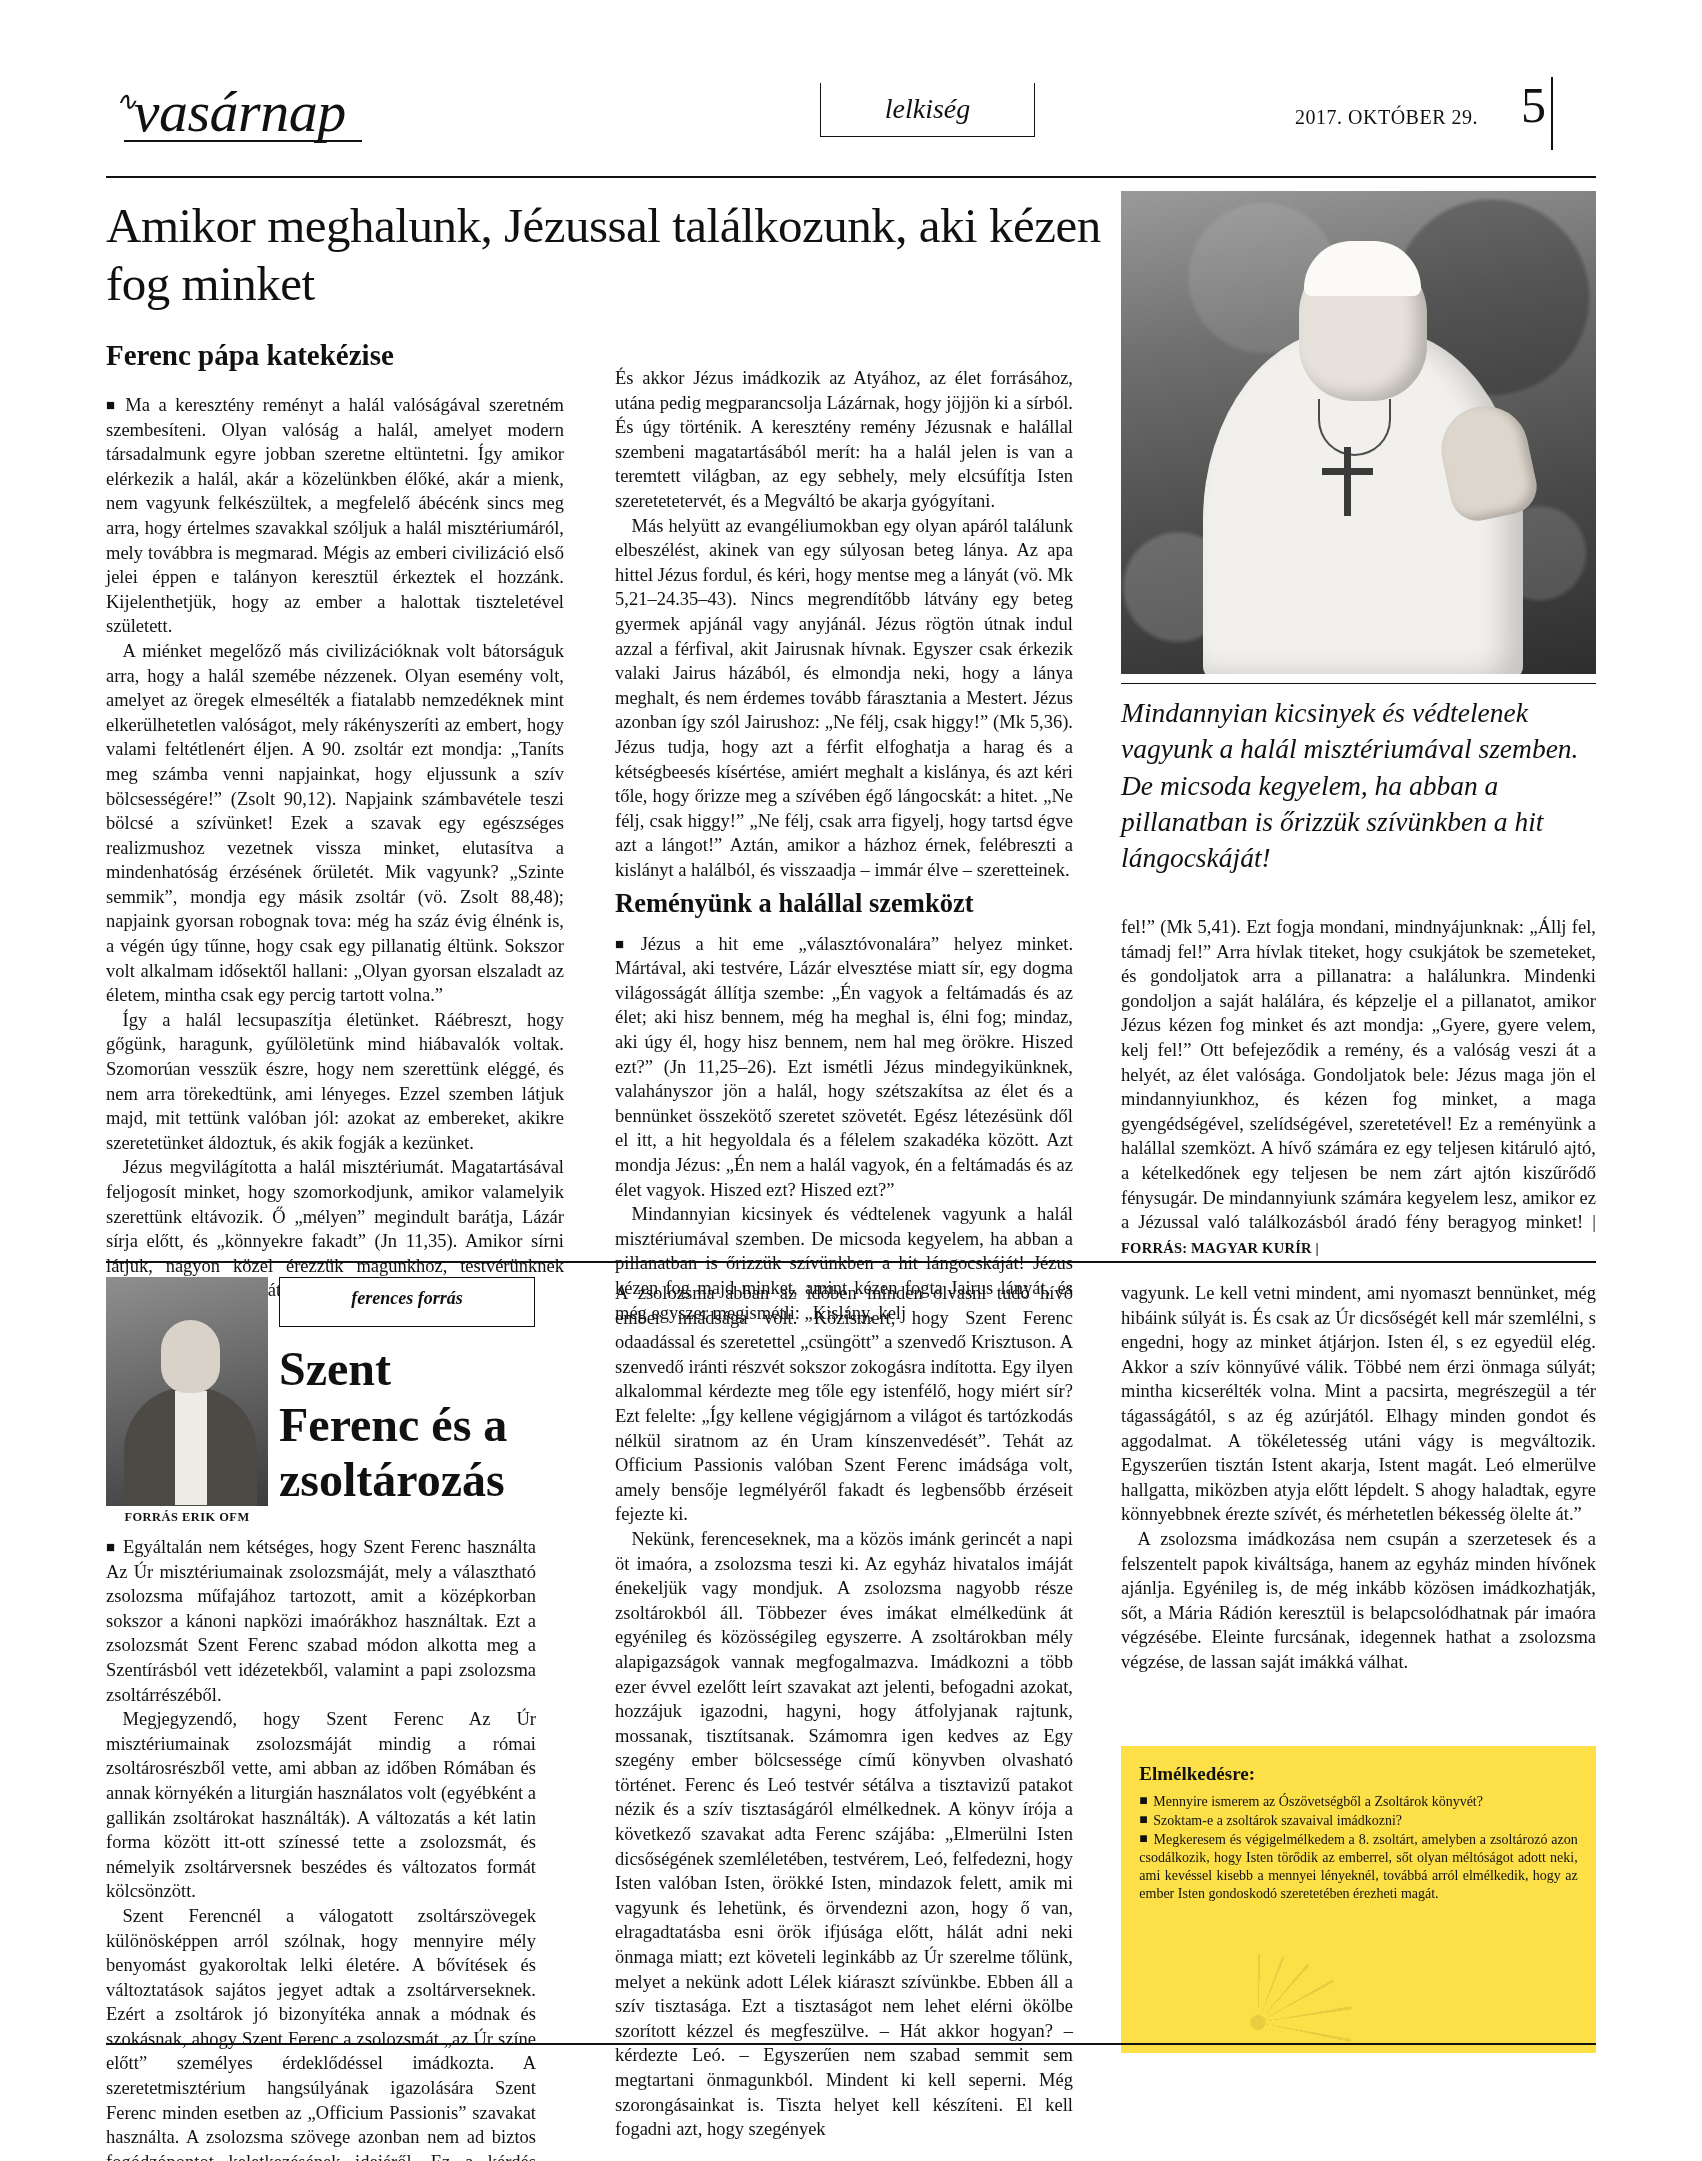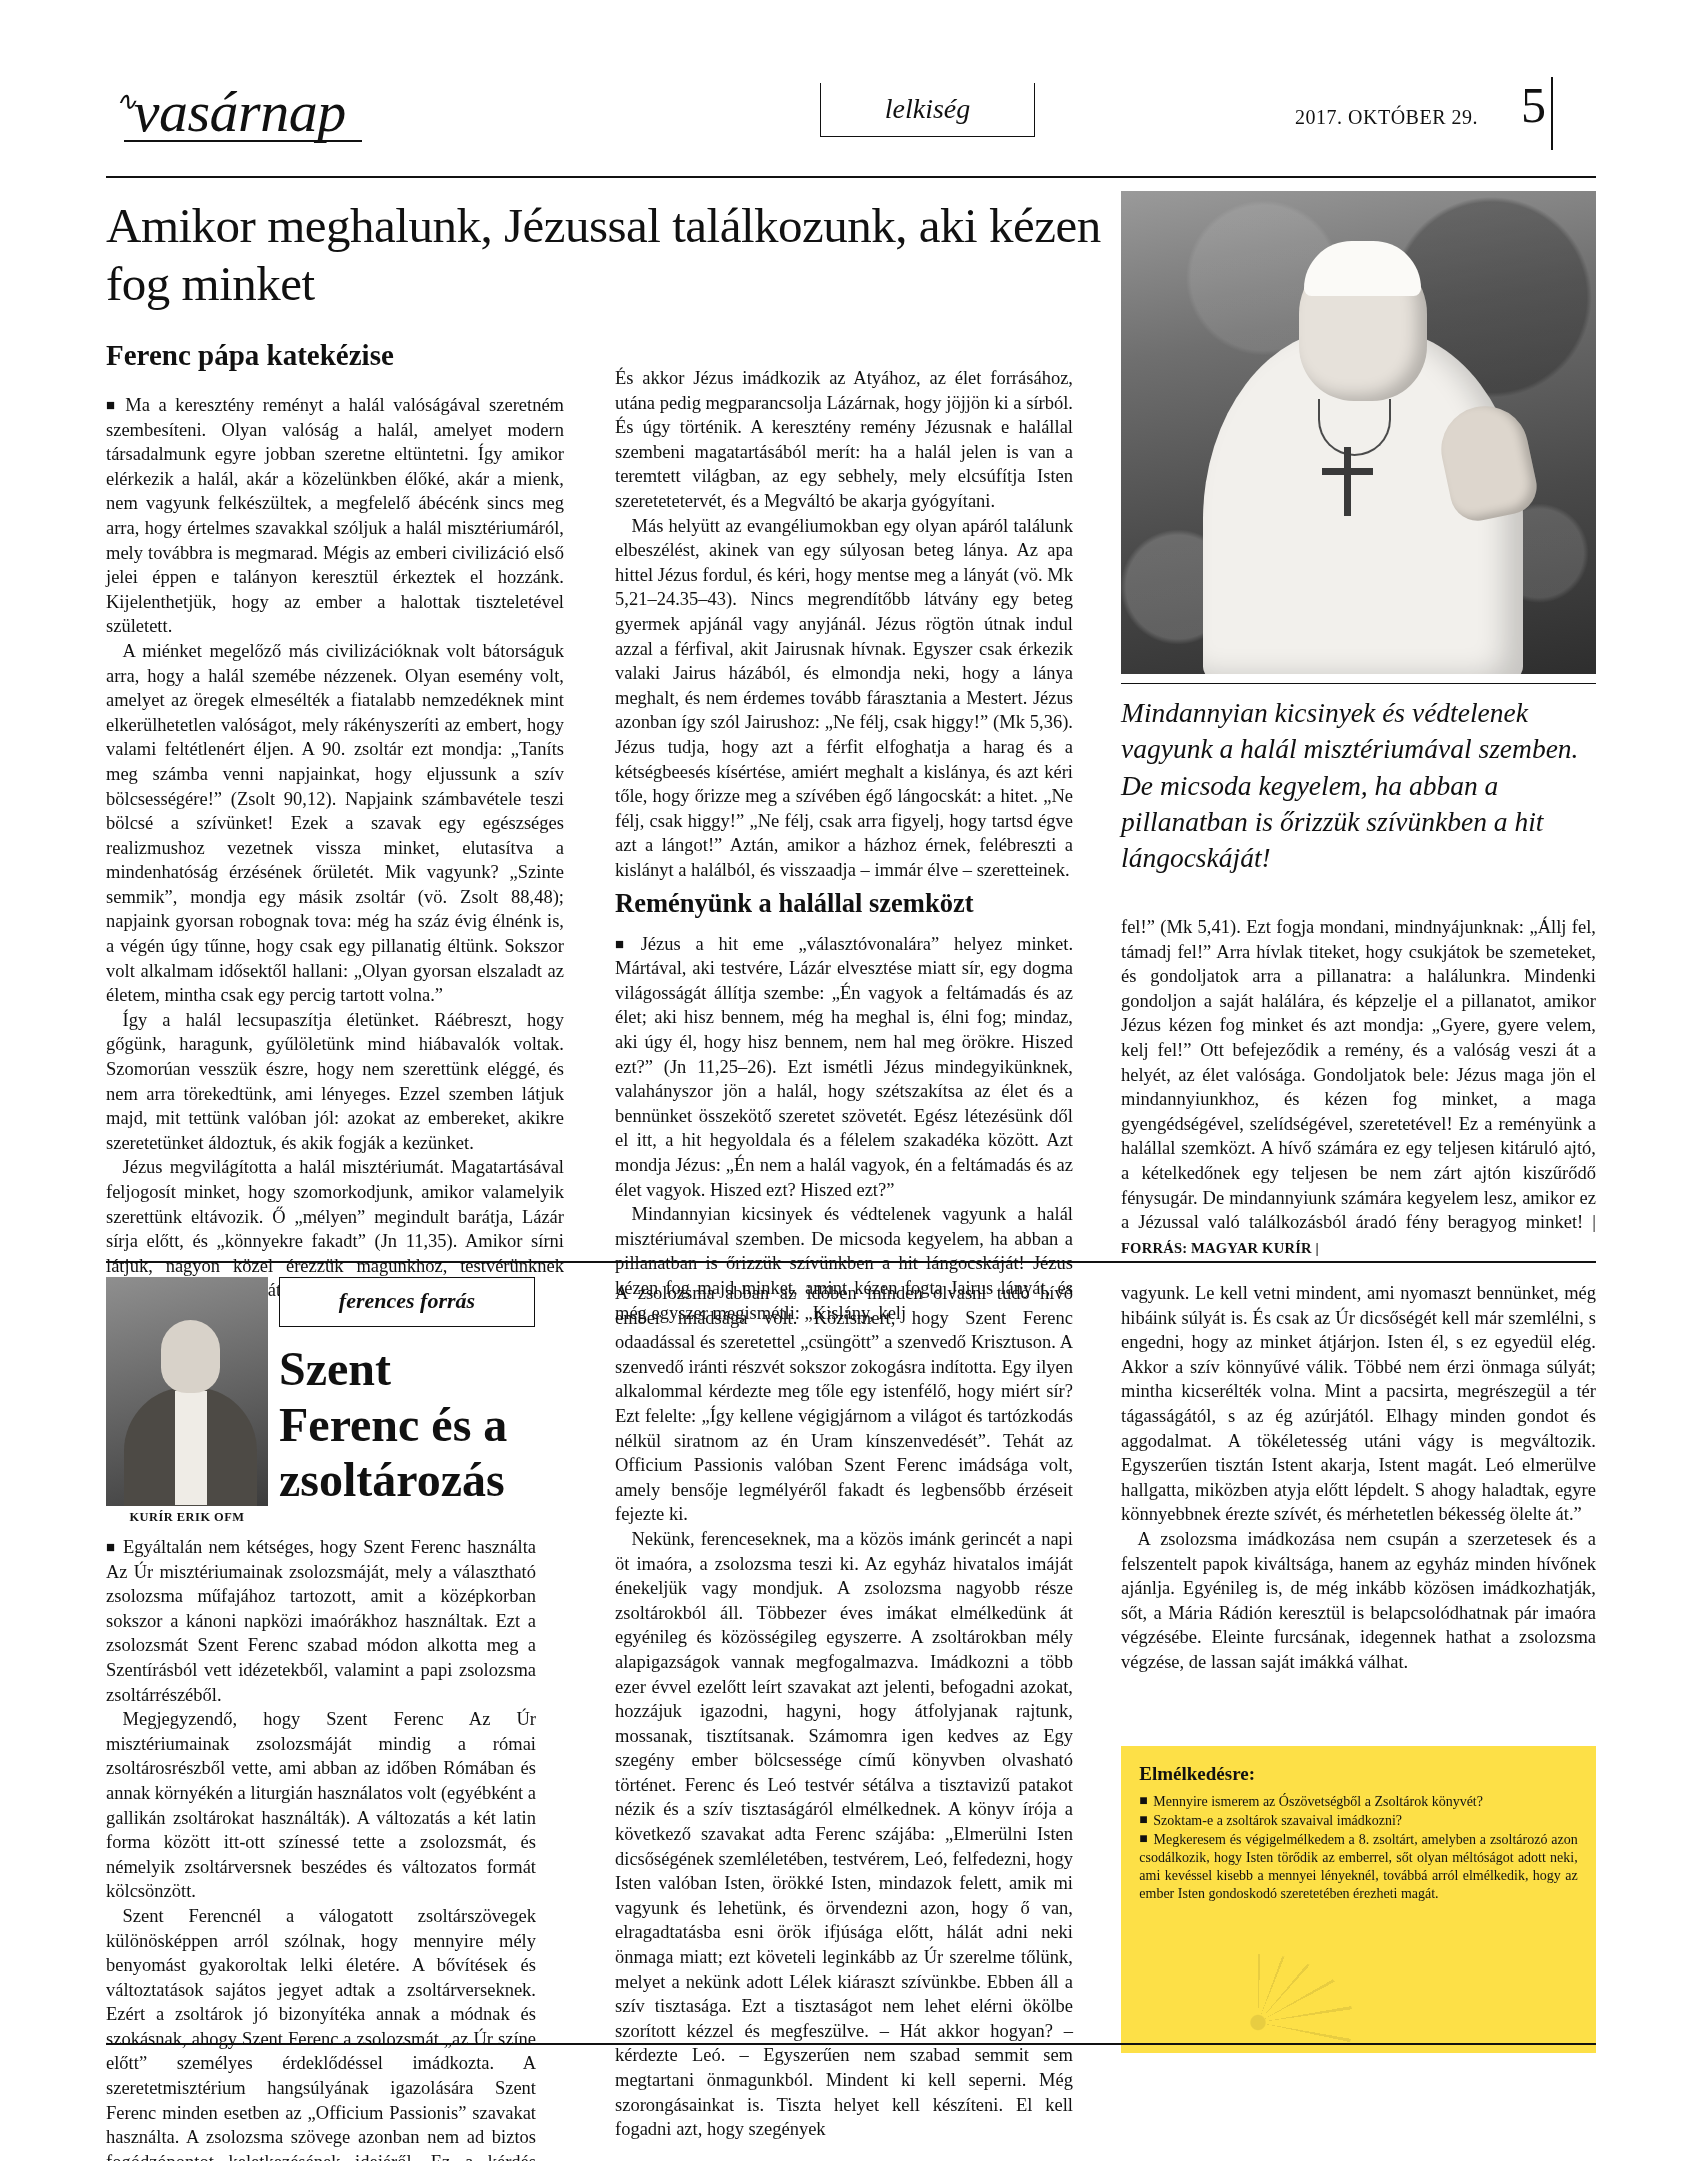--- a/index.html
+++ b/index.html
@@ -275,21 +275,21 @@
     border: 1.8px solid #111;
     box-sizing: border-box;
     background: #fff;
   }
   .ferences-badge span {
     position: absolute;
     left: 0; right: 0; top: 10px;
     text-align: center;
     font-style: italic;
     font-weight: bold;
-    font-size: 22px;
+    font-size: 18px;
   }
   .monk-photo {
     position: absolute;
     left: 106px;
     top: 1277px;
     width: 162px;
     height: 229px;
     background: linear-gradient(165deg, #8f8f8f, #3c3c3c);
     overflow: hidden;
   }
@@ -445,21 +445,21 @@
     <p class="first"><span>fel!” (Mk 5,41). Ezt fogja mondani, mindnyájunknak: „Állj fel, támadj fel!” Arra hívlak titeket, hogy csukjátok be szemeteket, és gondoljatok arra a pillanatra: a halálunkra. Mindenki gondoljon a saját halálára, és képzelje el a pillanatot, amikor Jézus kézen fog minket és azt mondja: „Gyere, gyere velem, kelj fel!” Ott befejeződik a remény, és a valóság veszi át a helyét, az élet valósága. Gondoljatok bele: Jézus maga jön el mindannyiunkhoz, és kézen fog minket, a maga gyengédségével, szelídségével, szeretetével! Ez a reményünk a halállal szemközt. A hívő számára ez egy teljesen kitáruló ajtó, a kételkedőnek egy teljesen be nem zárt ajtón kiszűrődő fénysugár. De mindannyiunk számára kegyelem lesz, amikor ez a Jézussal való találkozásból áradó fény beragyog minket! |</span> <span class="source-note">FORRÁS: MAGYAR KURÍR |</span></p>
   </div>
 
   <div class="mid-rule"></div>
 
   <div class="monk-photo">
     <div class="m-body"></div>
     <div class="m-stole"></div>
     <div class="m-head"></div>
   </div>
-  <div class="monk-caption">KURÍR ERIK OFM</div>
+  <div class="monk-caption">FORRÁS ERIK OFM</div>
 
   <div class="ferences-badge">
     <span>ferences forrás</span>
   </div>
   <div class="story2-title">Szent Ferenc és a zsoltározás</div>
 
   <div class="col" id="col4">
     <p class="first sq">Egyáltalán nem kétséges, hogy Szent Ferenc használta Az Úr misztériumainak zsolozsmáját, mely a választható zsolozsma műfajához tartozott, amit a középkorban sokszor a kánoni napközi imaórákhoz használtak. Ezt a zsolozsmát Szent Ferenc szabad módon alkotta meg a Szentírásból vett idézetekből, valamint a papi zsolozsma zsoltárrészéből.</p>
     <p>Megjegyzendő, hogy Szent Ferenc Az Úr misztériumainak zsolozsmáját mindig a római zsoltárosrészből vette, ami abban az időben Rómában és annak környékén a liturgián használatos volt (egyébként a gallikán zsoltárokat használták). A változatás a két latin forma között itt-ott színessé tette a zsolozsmát, és némelyik zsoltárversnek beszédes és változatos formát kölcsönzött.</p>
     <p>Szent Ferencnél a válogatott zsoltárszövegek különösképpen arról szólnak, hogy mennyire mély benyomást gyakoroltak lelki életére. A bővítések és változtatások sajátos jegyet adtak a zsoltárverseknek. Ezért a zsoltárok jó bizonyítéka annak a módnak és szokásnak, ahogy Szent Ferenc a zsolozsmát „az Úr színe előtt” személyes érdeklődéssel imádkozta. A szeretetmisztérium hangsúlyának igazolására Szent Ferenc minden esetben az „Officium Passionis” szavakat használta. A zsolozsma szövege azonban nem ad biztos fogódzópontot keletkezésének idejéről. Ez a kérdés továbbra is nyitva marad.</p>

